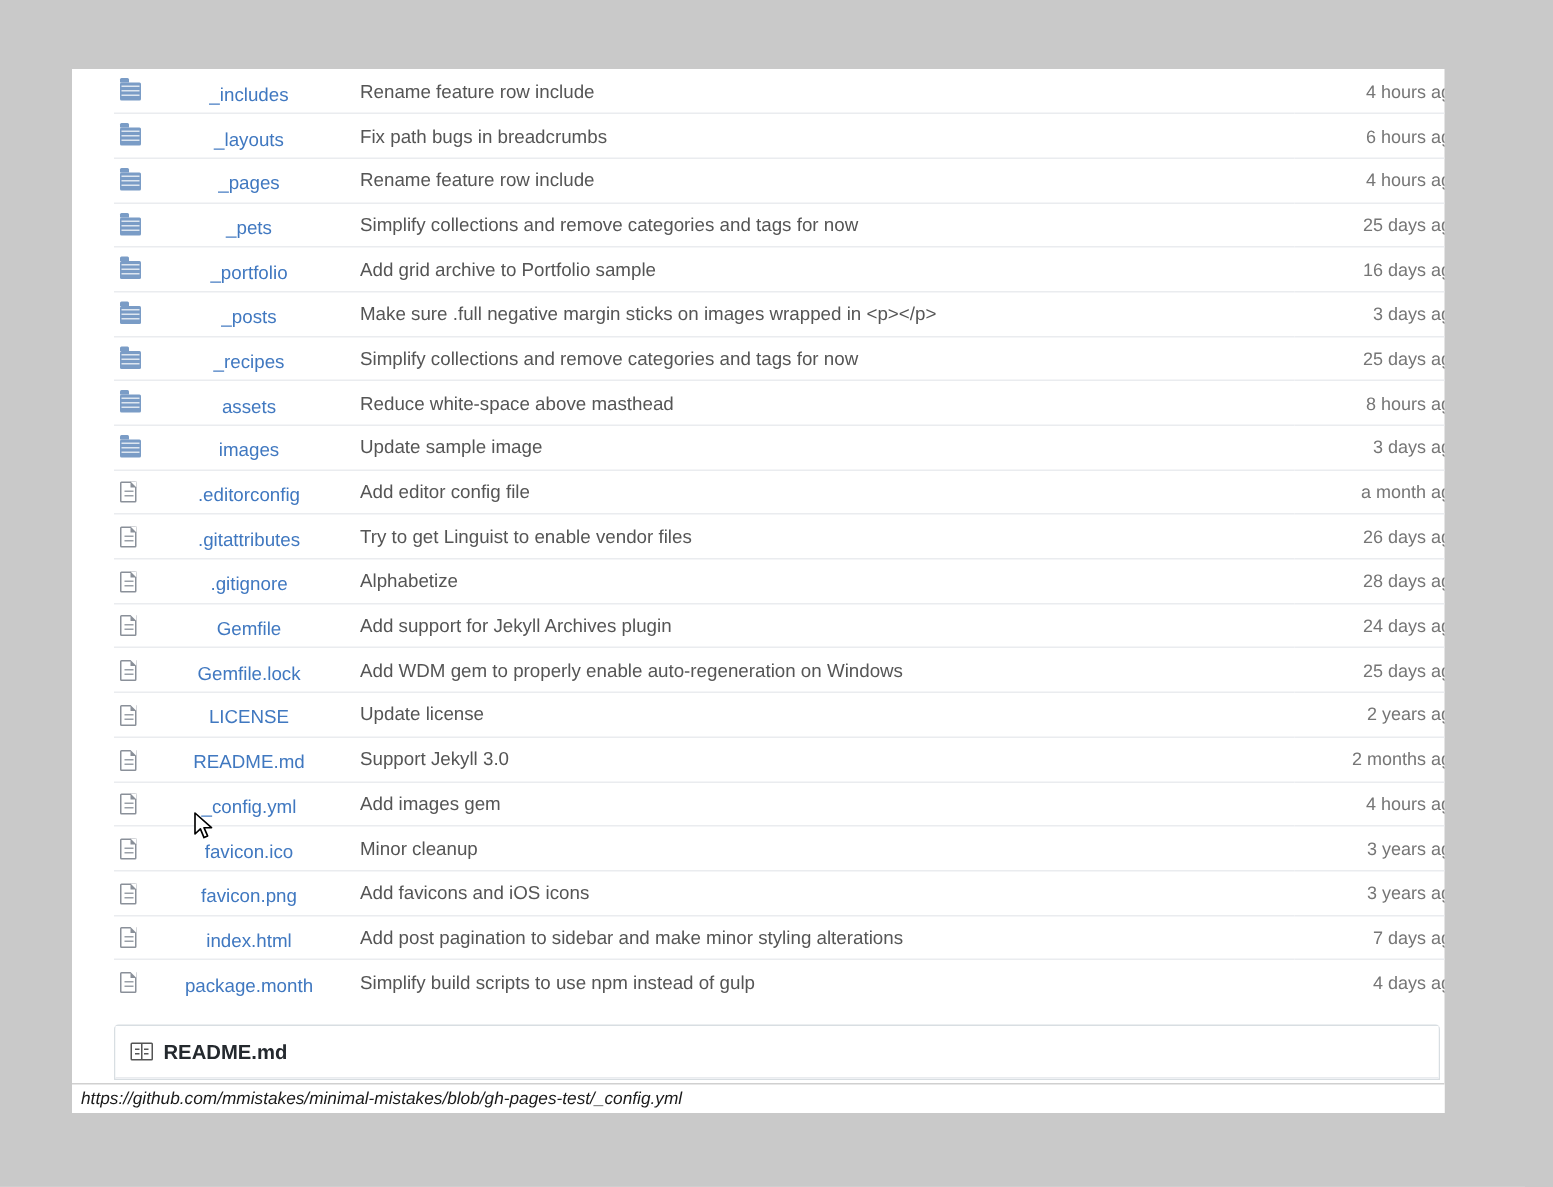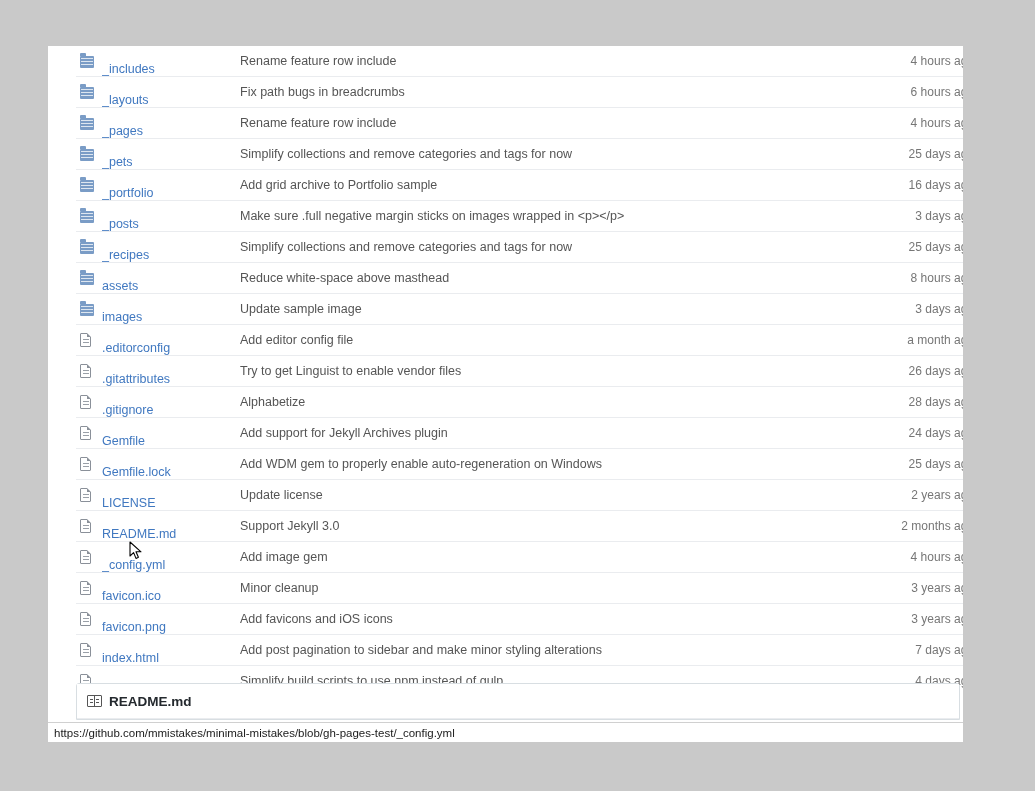--- a/index.html
+++ b/index.html
@@ -50,24 +50,25 @@
   }
 
   .cell-icon {
     width: 22px;
     padding: 0 0 0 4px;
     vertical-align: middle;
     text-align: left;
   }
   .cell-name {
     width: 128px;
-    padding: 16px 6px 0 0;
+    padding: 4px 6px 0 0;
     vertical-align: middle;
     white-space: nowrap;
     overflow: hidden;
+    text-align: center;
   }
   .cell-msg {
     vertical-align: middle;
     padding-left: 4px;
     color: #555;
     white-space: nowrap;
     overflow: hidden;
   }
   .cell-age {
     width: 110px;
@@ -218,20 +219,21 @@
     width: 915px;
     height: 20px;
     background: #ffffff;
     border-top: 1px solid #d0d0d0;
     display: flex;
     align-items: center;
     padding-left: 6px;
     box-sizing: border-box;
     font-size: 11.5px;
     color: #1a1a1a;
+    font-style: italic;
   }
 
   
   .cursor {
     position: absolute;
     left: 129px;
     top: 541px;
     width: 16px;
     height: 20px;
     pointer-events: none;
@@ -338,21 +340,21 @@
           </tr>
           <tr class="file-row">
             <td class="cell-icon"><span class="icon-file"></span></td>
             <td class="cell-name"><a class="name-link">README.md</a></td>
             <td class="cell-msg"><a class="msg-link">Support Jekyll 3.0</a></td>
             <td class="cell-age">2 months ago</td>
           </tr>
           <tr class="file-row">
             <td class="cell-icon"><span class="icon-file"></span></td>
             <td class="cell-name"><a class="name-link underlined">_config.yml</a></td>
-            <td class="cell-msg"><a class="msg-link">Add image gem</a></td>
+            <td class="cell-msg"><a class="msg-link">Add images gem</a></td>
             <td class="cell-age">4 hours ago</td>
           </tr>
           <tr class="file-row">
             <td class="cell-icon"><span class="icon-file"></span></td>
             <td class="cell-name"><a class="name-link">favicon.ico</a></td>
             <td class="cell-msg"><a class="msg-link">Minor cleanup</a></td>
             <td class="cell-age">3 years ago</td>
           </tr>
           <tr class="file-row">
             <td class="cell-icon"><span class="icon-file"></span></td>

